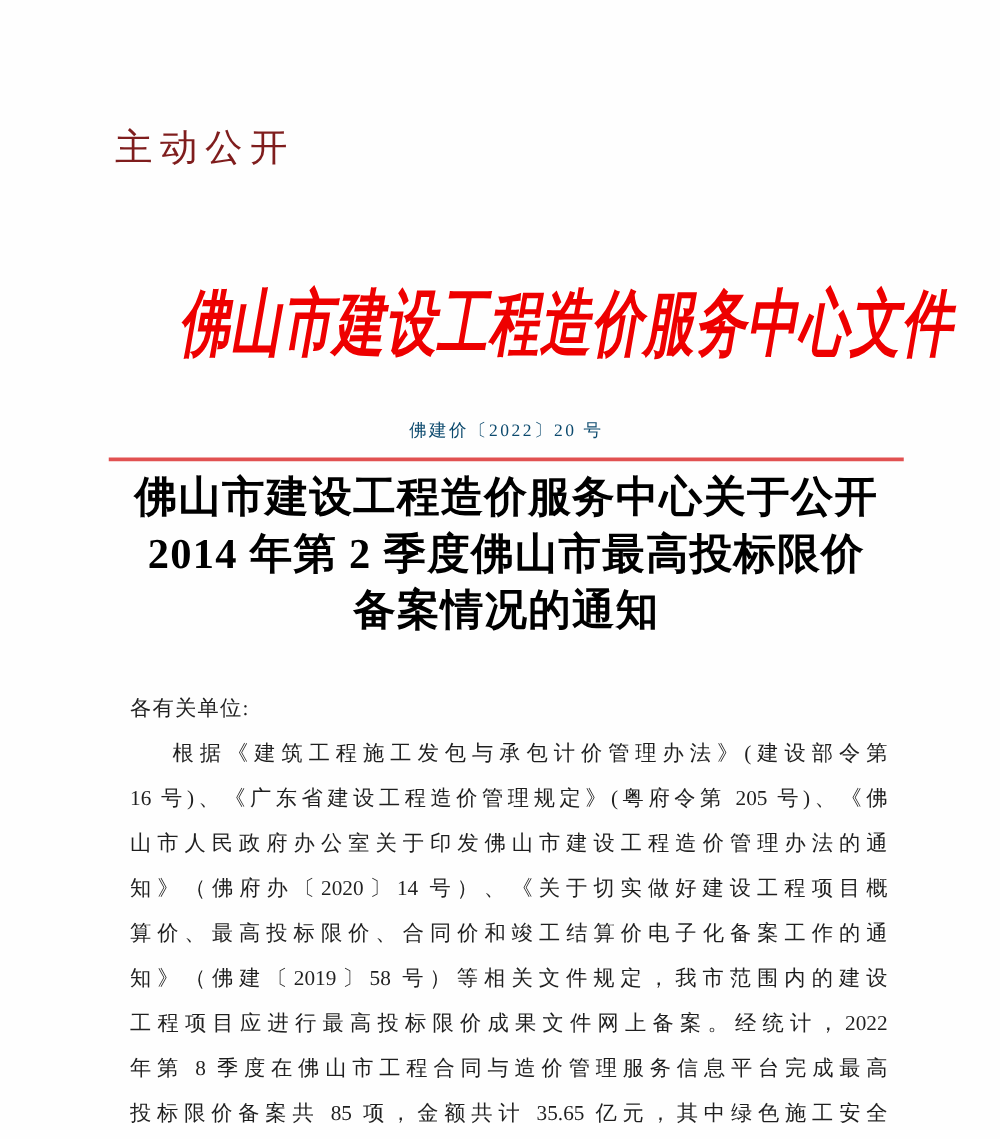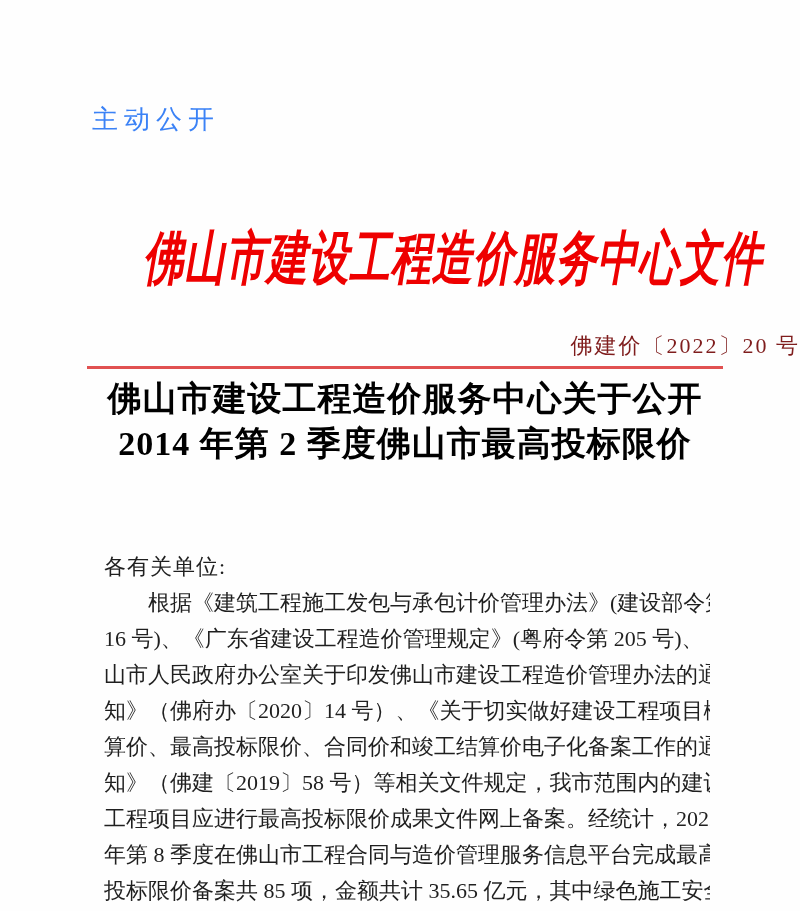--- a/index.html
+++ b/index.html
@@ -9,26 +9,26 @@
     height: 911px;
     background: #fefefe;
     overflow: hidden;
     font-family: "Liberation Serif", "DejaVu Serif", serif;
     color: #1d1d1d;
   }
   .classification {
     position: absolute;
     left: 92px;
     top: 103px;
-    font-family: Liberation Sans, sans-serif;
-    font-size: 26px;
+    font-family: Liberation Serif, serif;
+    font-size: 30px;
     line-height: 32px;
     letter-spacing: 6px;
     font-weight: 500;
-    color: #3b82f6;
+    color: #7f1d1d;
     white-space: nowrap;
   }
   .masthead {
     position: absolute;
     left: 10px;
     right: 0;
     top: 224px;
     height: 70px;
     line-height: 70px;
     text-align: center;
@@ -43,24 +43,24 @@
     transform: scaleX(0.70);
     transform-origin: center;
     letter-spacing: 1px;
   }
   .doc-number {
     position: absolute;
     left: 10px;
     right: 0;
     top: 332px;
     line-height: 28px;
-    text-align: right;
-    font-size: 22px;
+    text-align: center;
+    font-size: 14px;
     letter-spacing: 2px;
-    color: #7f1d1d;
+    color: #0c4a6e;
     white-space: nowrap;
   }
   .red-divider {
     position: absolute;
     left: 87px;
     top: 366px;
     width: 636px;
     height: 3px;
     background: #e15151;
   }
@@ -77,21 +77,21 @@
     line-height: 45px;
     font-weight: bold;
     letter-spacing: 1px;
     white-space: nowrap;
   }
   .body-block {
     position: absolute;
     left: 104px;
     top: 549px;
     width: 606px;
-    font-size: 22px;
+    font-size: 17px;
     color: #1f1f1f;
   }
   .salutation {
     line-height: 36px;
     height: 36px;
     text-align: left;
     letter-spacing: 1px;
     white-space: nowrap;
   }
   .body-lines .body-line {
@@ -117,20 +117,21 @@
     <span class="masthead-inner">佛山市建设工程造价服务中心文件</span>
   </div>
 
   <div class="doc-number">佛建价〔2022〕20 号</div>
 
   <div class="red-divider"></div>
 
   <div class="notice-title">
       <div class="title-line">佛山市建设工程造价服务中心关于公开</div>
       <div class="title-line">2014 年第 2 季度佛山市最高投标限价</div>
+      <div class="title-line">备案情况的通知</div>
     </div>
 
   <div class="body-block">
     <div class="salutation">各有关单位:</div>
     <div class="body-lines">
         <div class="body-line">根据《建筑工程施工发包与承包计价管理办法》(建设部令第</div>
         <div class="body-line">16 号)、《广东省建设工程造价管理规定》(粤府令第 205 号)、《佛</div>
         <div class="body-line">山市人民政府办公室关于印发佛山市建设工程造价管理办法的通</div>
         <div class="body-line">知》（佛府办〔2020〕14 号）、《关于切实做好建设工程项目概</div>
         <div class="body-line">算价、最高投标限价、合同价和竣工结算价电子化备案工作的通</div>

